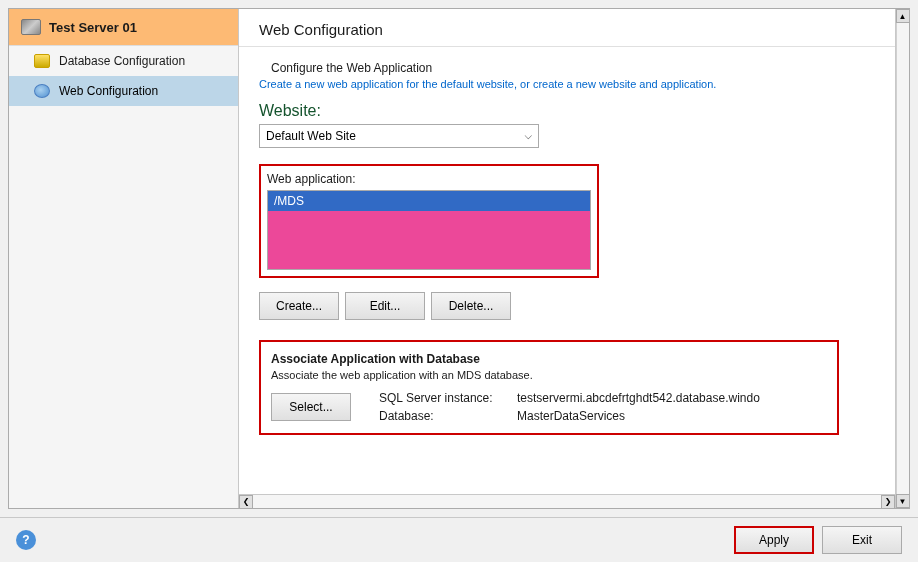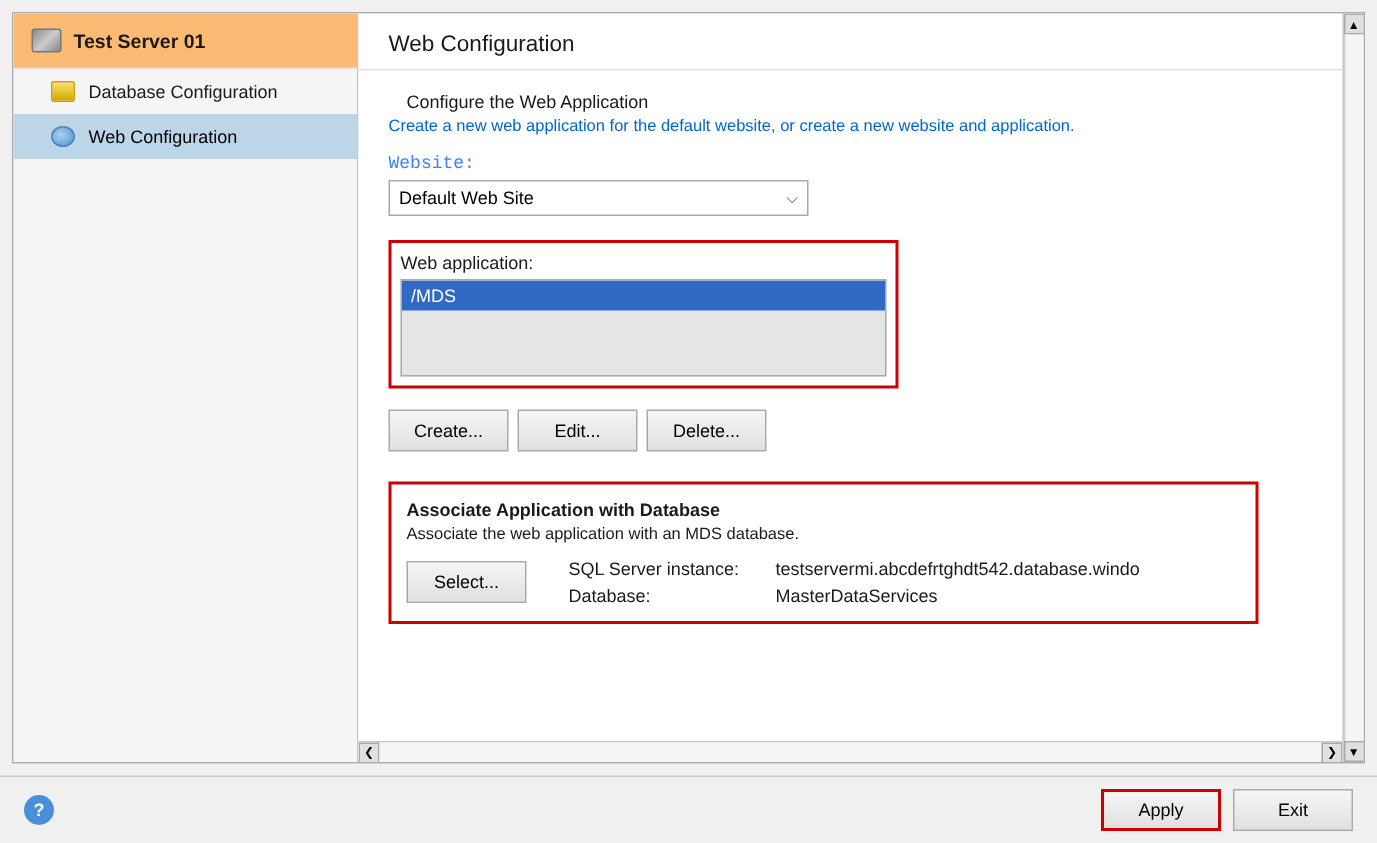--- a/index.html
+++ b/index.html
@@ -137,24 +137,23 @@
       margin-left: 12px;
     }
 
     .section-subtitle {
       font-size: 11px;
       color: #0066cc;
       margin-bottom: 12px;
     }
 
     .field-label {
-      font-size: 12px;
-      color: #3b82f6;
+      font-size: 16px;
+      color: #14532d;
       margin-bottom: 4px;
-      font-family: Liberation Mono, monospace;
     }
 
     .dropdown-select {
       width: 280px;
       height: 24px;
       border: 1px solid #aaa;
       background: #fff;
       padding: 2px 6px;
       font-size: 12px;
       display: flex;
@@ -178,23 +177,23 @@
     }
 
     .web-app-box-label {
       font-size: 12px;
       color: #1a1a1a;
       margin-bottom: 4px;
     }
 
     .web-app-listbox {
       width: 100%;
-      height: 65px;
+      height: 80px;
       border: 1px solid #aaa;
-      background: #e5e5e5;
+      background: #ec4899;
       overflow-y: auto;
     }
 
     .web-app-listitem {
       padding: 3px 6px;
       font-size: 12px;
       cursor: pointer;
     }
 
     .web-app-listitem.selected {

